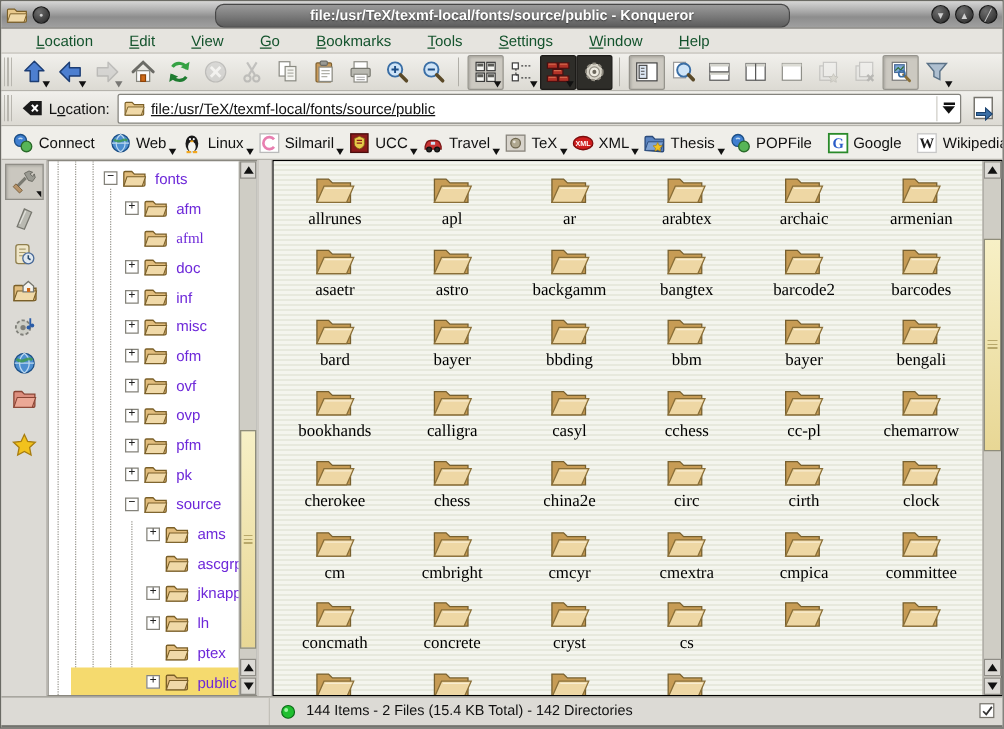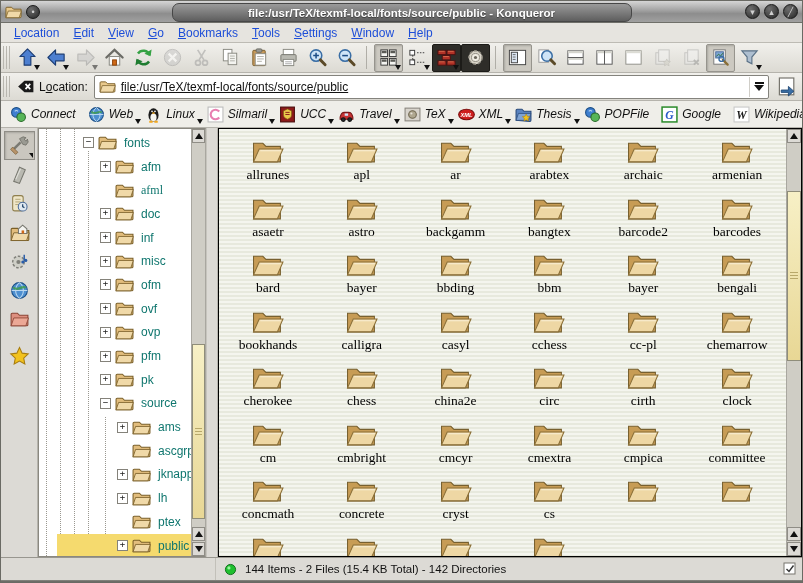--- a/index.html
+++ b/index.html
@@ -16,21 +16,21 @@
   .title-pill{position:absolute;left:50%;transform:translateX(-50%);top:2px;height:17px;
     min-width:430px;background:linear-gradient(180deg,#9a9a9a,#5e5e5e);
     border:1px solid #474747;border-radius:7px;color:#fff;font-weight:bold;font-size:11.5px;
     display:flex;align-items:center;justify-content:center;padding:0 14px;
     text-shadow:0 1px 1px #3a3a3a;}
   .win-btns{position:absolute;right:4px;top:3px;display:flex;}
   .win-btns .tb-circle{width:15px;height:15px;line-height:14px;}
   
   .menubar{position:absolute;left:0;top:22px;width:100%;height:20px;background:#e6e4df;
     border-bottom:1px solid #bdbbb4;display:flex;align-items:center;padding-left:6px;box-sizing:border-box;}
-  .menu-item{font-size:12px;color:#1d4ed8;padding:1px 7px;cursor:default;}
+  .menu-item{font-size:12px;color:#14532d;padding:1px 7px;cursor:default;margin-left:15px;}
   .menu-item u{text-decoration:underline;}
   
   .bar{position:absolute;left:0;width:100%;display:flex;align-items:center;box-sizing:border-box;
     background:linear-gradient(180deg,#f1f0ec,#dcdad3);border-bottom:1px solid #b5b3ac;}
   .grip{width:7px;height:80%;margin:0 3px 0 2px;
     background:repeating-linear-gradient(90deg,#b8b6af 0 1px,transparent 1px 3px);}
   .tb-btn{position:relative;width:27px;height:26px;display:flex;align-items:center;justify-content:center;
     border:1px solid transparent;border-radius:2px;}
   .tb-btn svg{width:21px;height:21px;}
   .tb-btn.pressed{background:#ccc9c1;border:1px solid #96948d;box-shadow:inset 1px 1px 2px #a9a7a0;}
@@ -45,21 +45,21 @@
   .loc-label{font-size:12px;color:#111;margin:0 6px 0 2px;}
   .combo{flex:1;height:22px;background:#fff;border:1px solid #84837d;border-radius:2px;
     display:flex;align-items:center;padding-left:4px;position:relative;}
   .combo .val{font-size:12px;color:#111;margin-left:5px;flex:1;text-decoration:underline;}
   .combo-dd{width:18px;height:20px;display:flex;flex-direction:column;align-items:center;justify-content:center;border-left:1px solid #d0cec8;}
   .combo-dd i{display:block;width:9px;height:2px;background:#111;margin-bottom:1px;}
   .combo-dd b{width:0;height:0;border-left:5px solid transparent;border-right:5px solid transparent;border-top:6px solid #111;}
   .go-btn{width:24px;height:24px;margin-left:5px;display:flex;align-items:center;justify-content:center;}
   
   .bookbar{top:100px;height:27px;background:#efeee9;}
-  .bm{position:relative;display:flex;align-items:center;padding:2px 8px 2px 4px;font-size:12px;color:#111;font-style:italic;}
+  .bm{position:relative;display:flex;align-items:center;padding:2px 8px 2px 4px;font-size:12px;color:#111;}
   .bm svg{width:17px;height:17px;margin-right:4px;}
   .bm .dd{position:absolute;right:0;bottom:1px;width:0;height:0;
     border-left:3.5px solid transparent;border-right:3.5px solid transparent;border-top:5px solid #111;}
   
   .content{position:absolute;left:0;top:127px;width:100%;height:429px;display:flex;}
   
   .strip{width:37px;background:#dcdad5;border-right:1px solid #b5b3ac;padding-top:3px;box-sizing:border-box;}
   .strip-btn{position:relative;width:31px;height:29px;margin:0 auto;display:flex;align-items:center;justify-content:center;}
   .strip-btn svg{width:21px;height:21px;}
   .strip-btn.pressed{background:#cac7bf;border:1px solid #8f8d86;box-shadow:inset 1px 1px 2px #a9a7a0;box-sizing:border-box;}
@@ -68,21 +68,21 @@
     border-left:4px solid transparent;border-top:5px solid #111;}
   
   .treewrap{width:168px;display:flex;background:#fff;border:1px solid #8a8880;border-right:1px solid #a9a7a0;box-sizing:border-box;}
   .tree{position:relative;flex:1;overflow:hidden;padding-top:2px;}
   .vguide{position:absolute;top:0;bottom:0;width:0;border-left:1px dotted #9a9890;}
   .tree-row{position:relative;height:23.7px;display:flex;align-items:center;white-space:nowrap;}
   .tree-row .exp{width:9px;height:9px;border:1px solid #84827a;background:#fff;font-size:9px;line-height:7px;
     text-align:center;margin-right:4px;flex:none;color:#222;font-family:"DejaVu Sans Mono",monospace;}
   .tree-row .noexp{width:15px;flex:none;}
   .tree-row svg{width:19px;height:15px;margin-right:4px;flex:none;}
-  .tree-row .lbl{font-size:12px;color:#0f766e;padding:1px 3px;}
+  .tree-row .lbl{font-size:12px;color:#6d28d9;padding:1px 3px;}
   .tree-row.selected .lbl{background:#f5da6e;}
   .tree-row.selected{background:linear-gradient(90deg,transparent 0 18px,#f5da6e 18px);}
   
   .sb{position:relative;width:13px;background:#cfcdc5;border-left:1px solid #a9a7a0;flex:none;}
   .sb-btn{position:absolute;left:0;width:100%;height:14px;background:#dcdad5;border:1px solid #8f8d86;
     box-sizing:border-box;display:flex;align-items:center;justify-content:center;}
   .sb-btn i{width:0;height:0;border-left:4px solid transparent;border-right:4px solid transparent;}
   .sb-btn i.up{border-bottom:6px solid #111;}
   .sb-btn i.down{border-top:6px solid #111;}
   .sb-thumb{position:absolute;left:0;width:100%;background:linear-gradient(180deg,#f6eec2,#e6d globalen);

